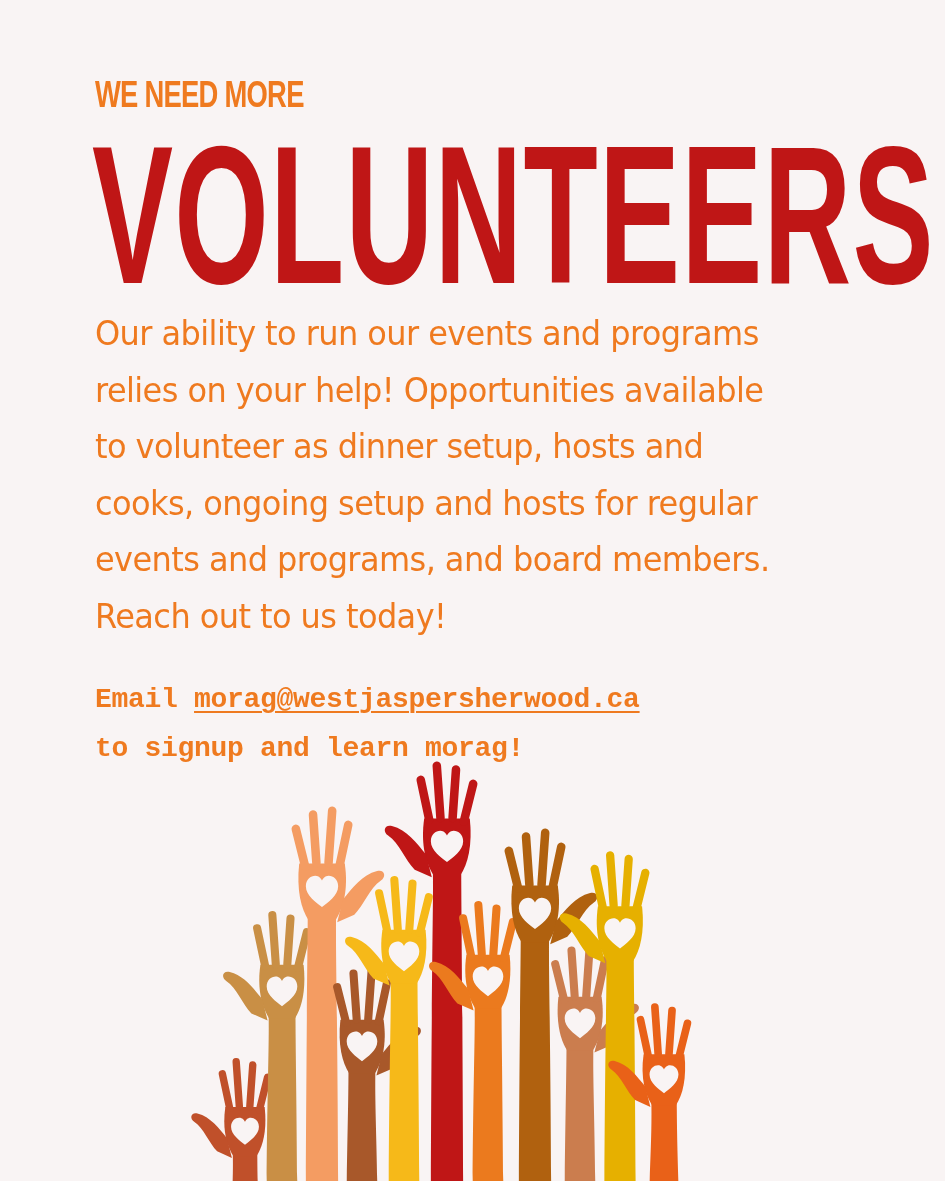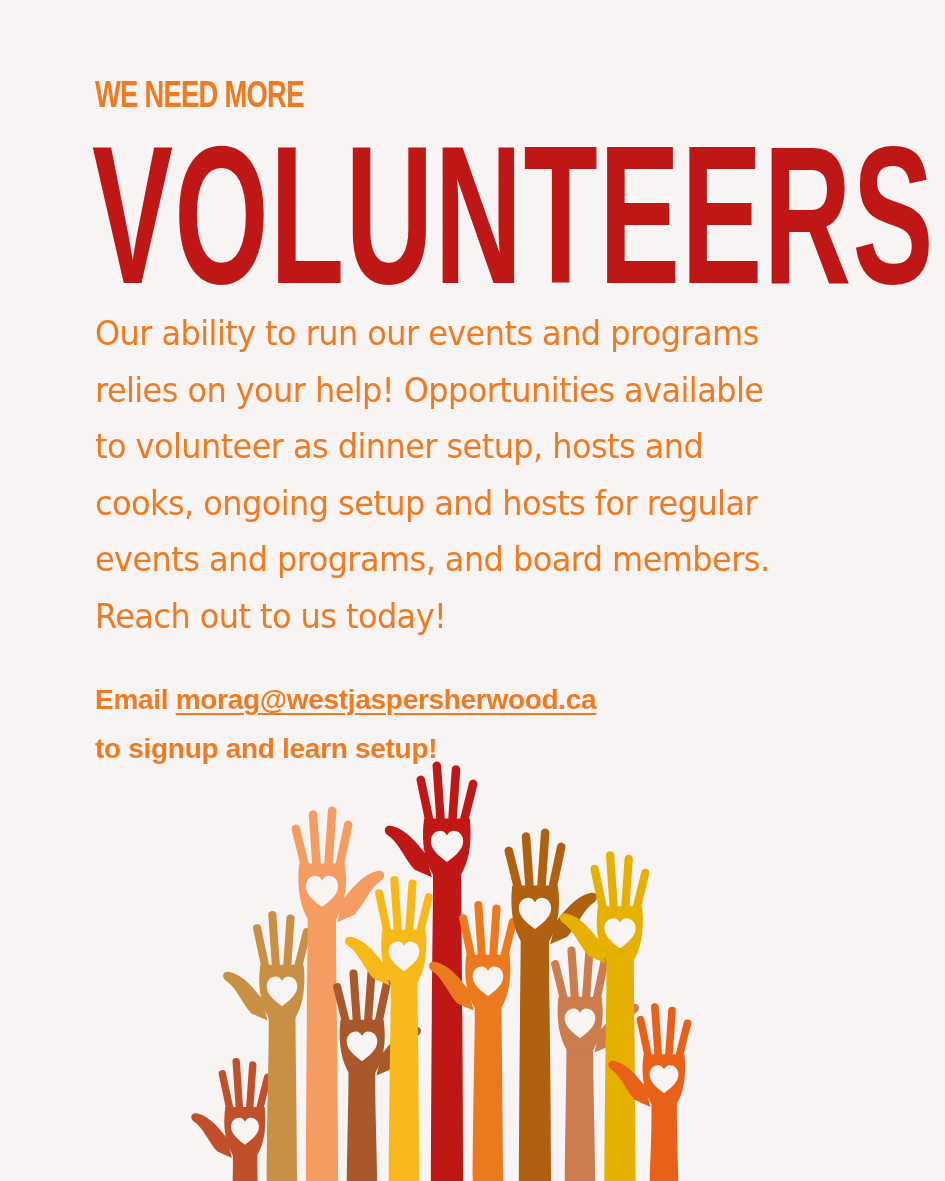--- a/index.html
+++ b/index.html
@@ -29,21 +29,21 @@
     position: absolute; left: 95px; top: 306px; width: 780px;
     font-family: "DejaVu Sans", sans-serif;
     font-size: 33px; line-height: 56.5px;
     color: #ef7a1f; font-weight: normal;
     letter-spacing: -0.6px;
     transform: scaleX(0.97); transform-origin: left top;
   }
   .body-text .line { display: block; white-space: nowrap; }
   .cta {
     position: absolute; left: 95px; top: 675px;
-    font-family: Liberation Sans, sans-serif;
+    font-family: Liberation Mono, monospace;
     font-weight: bold; font-size: 28px; line-height: 49px;
     color: #ef7a1f; letter-spacing: -0.3px;
   }
   .cta a { color: #ef7a1f; text-decoration: underline; text-decoration-thickness: 2px; text-underline-offset: 4px; }
   .hands {
     position: absolute; left: 0; top: 0; width: 945px; height: 1181px;
   }
 </style>
 </head>
 <body>
@@ -55,21 +55,21 @@
   <span class="line">Our ability to run our events and programs</span>
   <span class="line">relies on your help! Opportunities available</span>
   <span class="line">to volunteer as dinner setup, hosts and</span>
   <span class="line">cooks, ongoing setup and hosts for regular</span>
   <span class="line">events and programs, and board members.</span>
   <span class="line">Reach out to us today!</span>
 </div>
 
 <div class="cta">
   <div><span>Email </span><a>morag@westjaspersherwood.ca</a></div>
-  <div>to signup and learn setup!</div>
+  <div>to signup and learn morag!</div>
 </div>
 
 <svg class="hands" viewBox="0 0 945 1181" xmlns="http://www.w3.org/2000/svg">
     <g transform="translate(245,1130) scale(0.82,0.82)">
       <path d="M -15 20 C -14 60, -16 90, -17 67.1951219512195 L 17 67.1951219512195 C 16 90, 15 60, 15 20 Z" fill="#c0502a"></path>
       <path d="M -24 -28 C -28 0, -22 20, -14 32 L 14 32 C 22 20, 27 0, 24 -28 Z" fill="#c0502a"></path>
       <rect x="-23.5" y="-74" width="9" height="52" rx="4.5" fill="#c0502a" transform="rotate(-12 -19 -28)"></rect>
       <rect x="-11.5" y="-88" width="9" height="64" rx="4.5" fill="#c0502a" transform="rotate(-4 -7 -30)"></rect>
       <rect x="1.5" y="-84" width="9" height="60" rx="4.5" fill="#c0502a" transform="rotate(4 6 -30)"></rect>
       <rect x="13.5" y="-70" width="9" height="50" rx="4.5" fill="#c0502a" transform="rotate(14 18 -26)"></rect>

